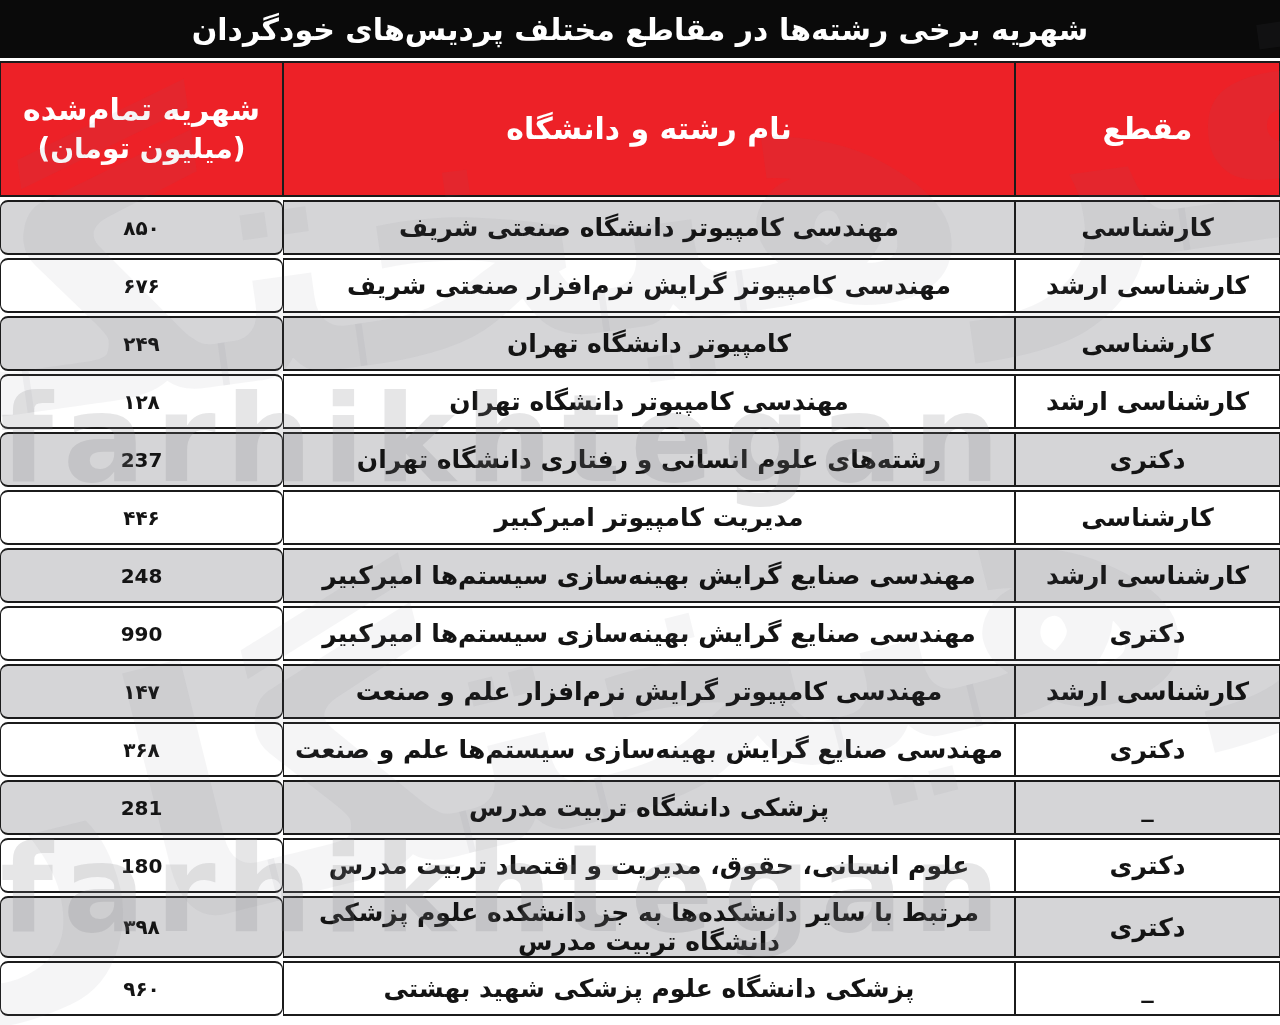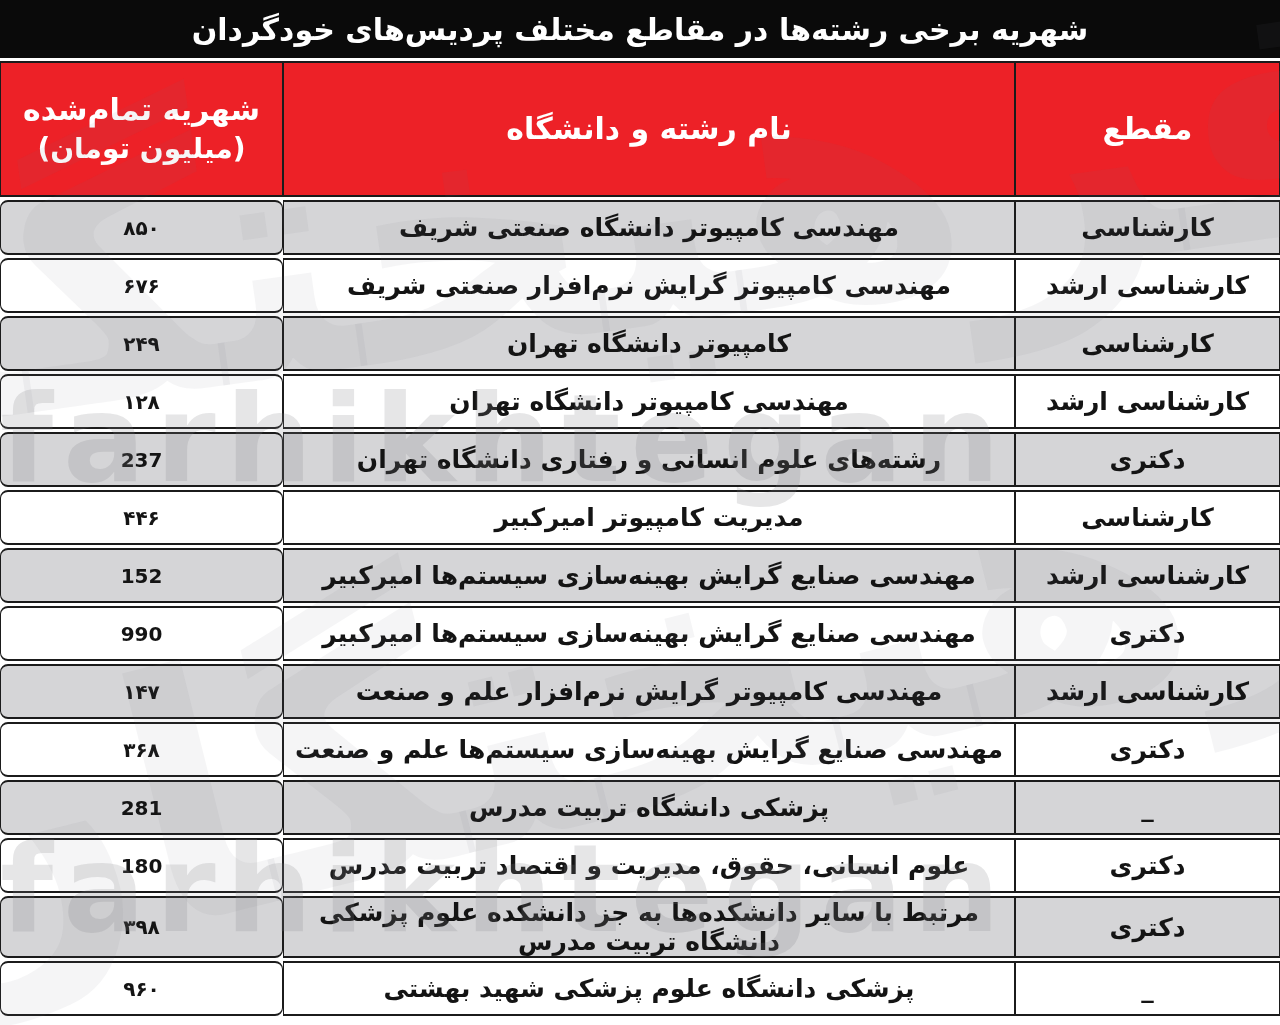--- a/index.html
+++ b/index.html
@@ -143,21 +143,21 @@
           <td class="fee">237</td>
         </tr>
         <tr>
           <td class="degree">کارشناسی</td>
           <td class="name">مدیریت کامپیوتر امیرکبیر</td>
           <td class="fee">۴۴۶</td>
         </tr>
         <tr>
           <td class="degree">کارشناسی ارشد</td>
           <td class="name">مهندسی صنایع گرایش بهینه‌سازی سیستم‌ها امیرکبیر</td>
-          <td class="fee">152</td>
+          <td class="fee">248</td>
         </tr>
         <tr>
           <td class="degree">دکتری</td>
           <td class="name">مهندسی صنایع گرایش بهینه‌سازی سیستم‌ها امیرکبیر</td>
           <td class="fee">990</td>
         </tr>
         <tr>
           <td class="degree">کارشناسی ارشد</td>
           <td class="name">مهندسی کامپیوتر گرایش نرم‌افزار علم و صنعت</td>
           <td class="fee">۱۴۷</td>

